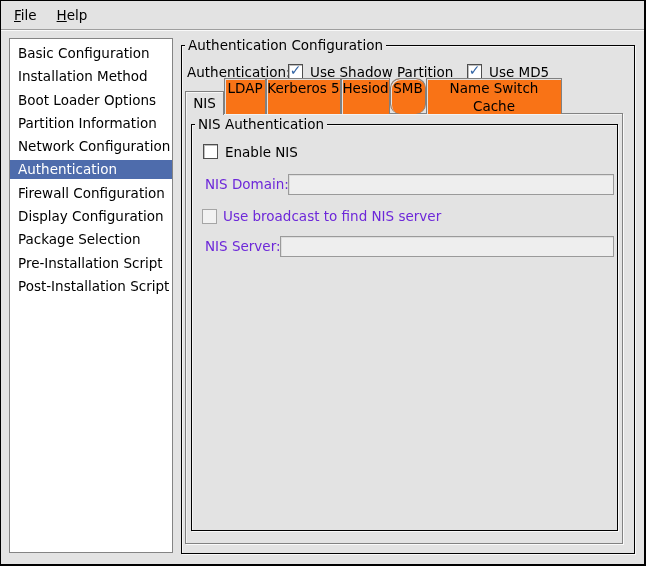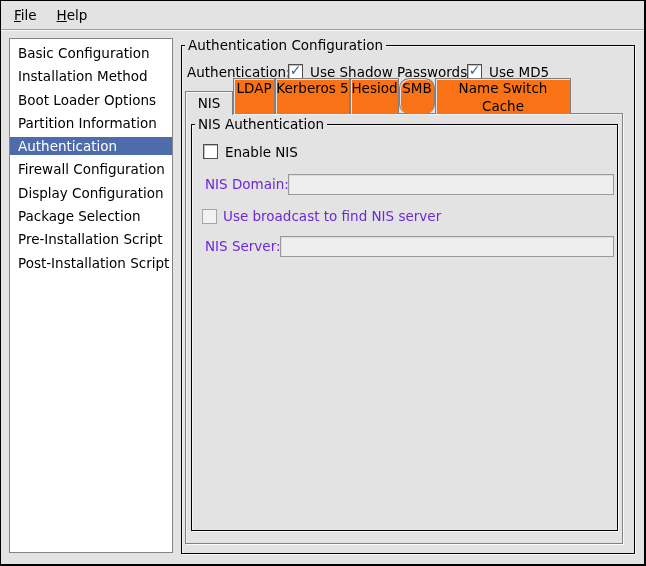--- a/index.html
+++ b/index.html
@@ -85,45 +85,46 @@
   <div class="menubar">
     <div class="menu-item">File</div>
     <div class="menu-item">Help</div>
   </div>
 
   <div class="sidebar">
     <div class="side-row">Basic Configuration</div>
     <div class="side-row">Installation Method</div>
     <div class="side-row">Boot Loader Options</div>
     <div class="side-row">Partition Information</div>
+    <div class="side-row">Network Configuration</div>
     <div class="side-row selected">Authentication</div>
     <div class="side-row">Firewall Configuration</div>
     <div class="side-row">Display Configuration</div>
     <div class="side-row">Package Selection</div>
     <div class="side-row">Pre-Installation Script</div>
     <div class="side-row">Post-Installation Script</div>
   </div>
 
   <div class="frame" id="auth-frame">
     <span class="frame-label">Authentication Configuration</span>
 
     <span class="abs" style="left:5px;top:18px;">Authentication:</span>
 
     <div class="checkbox" style="left:106px;top:18px;">
       <span class="mark">✓</span>
     </div>
-    <span class="abs" style="left:128px;top:18px;">Use Shadow Passwords</span>
+    <span class="abs" style="left:128px;top:18px;">Use Shadow Partition</span>
 
     <div class="checkbox" style="left:285px;top:18px;">
       <span class="mark">✓</span>
     </div>
     <span class="abs" style="left:307px;top:18px;">Use MD5</span>
 
     <div class="tabstrip">
-      <div class="tab active" style="width:48px;text-align:center;">NIS</div>
+      <div class="tab active" style="width:39px;text-align:center;">NIS</div>
       <div class="tab" style="width:42px;">LDAP</div>
       <div class="tab" style="width:75px;">Kerberos 5</div>
       <div class="tab" style="width:49px;">Hesiod</div>
       <div class="tab" style="width:36px;border-radius:10px;">SMB</div>
       <div class="tab" style="width:136px;">Name Switch Cache</div>
     </div>
 
     <div class="notebook"></div>
 
     <div class="frame" id="nis-frame">

